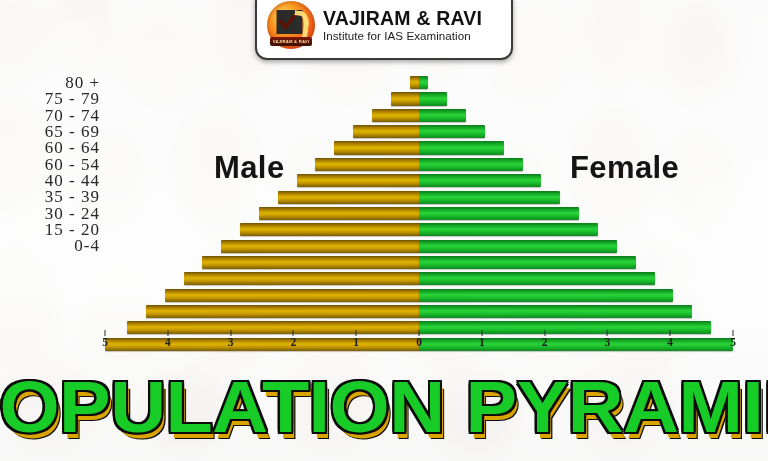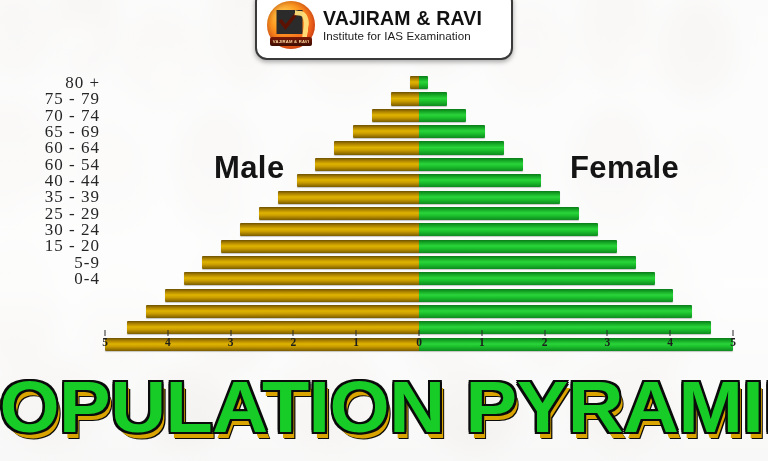--- a/index.html
+++ b/index.html
@@ -218,24 +218,22 @@
 
   <div id="labels">
       <div class="agelabel">80 +</div>
       <div class="agelabel">75 - 79</div>
       <div class="agelabel">70 - 74</div>
       <div class="agelabel">65 - 69</div>
       <div class="agelabel">60 - 64</div>
       <div class="agelabel">60 - 54</div>
       <div class="agelabel">40 - 44</div>
       <div class="agelabel">35 - 39</div>
-      <div class="agelabel">25 - 29</div>
       <div class="agelabel">30 - 24</div>
       <div class="agelabel">15 - 20</div>
-      <div class="agelabel">5-9</div>
       <div class="agelabel">0-4</div>
     </div>
 
   <div id="bars">
       <div class="row">
         <div class="bar male" title="Male 80 +: 0.15" style="left: 304.58px; width: 9.42px;"></div>
         <div class="bar female" title="Female 80 +: 0.15" style="left: 314px; width: 9.42px;"></div>
       </div>
       <div class="row">
         <div class="bar male" title="Male 75 - 79: 0.45" style="left: 285.74px; width: 28.26px;"></div>

